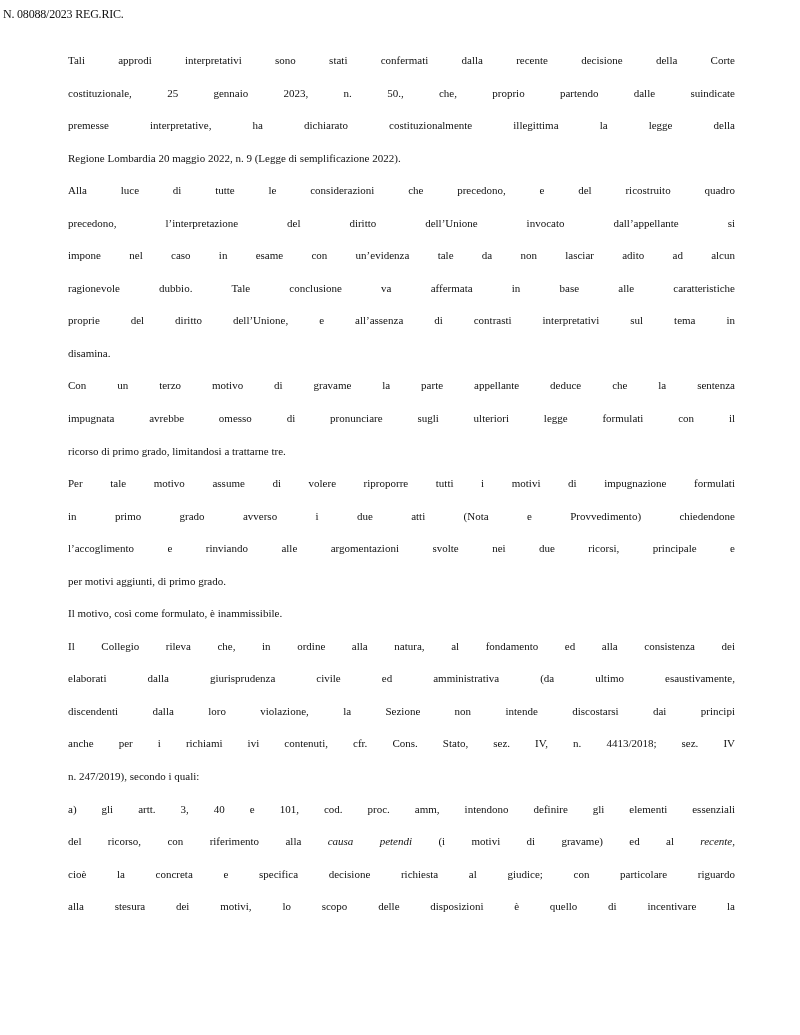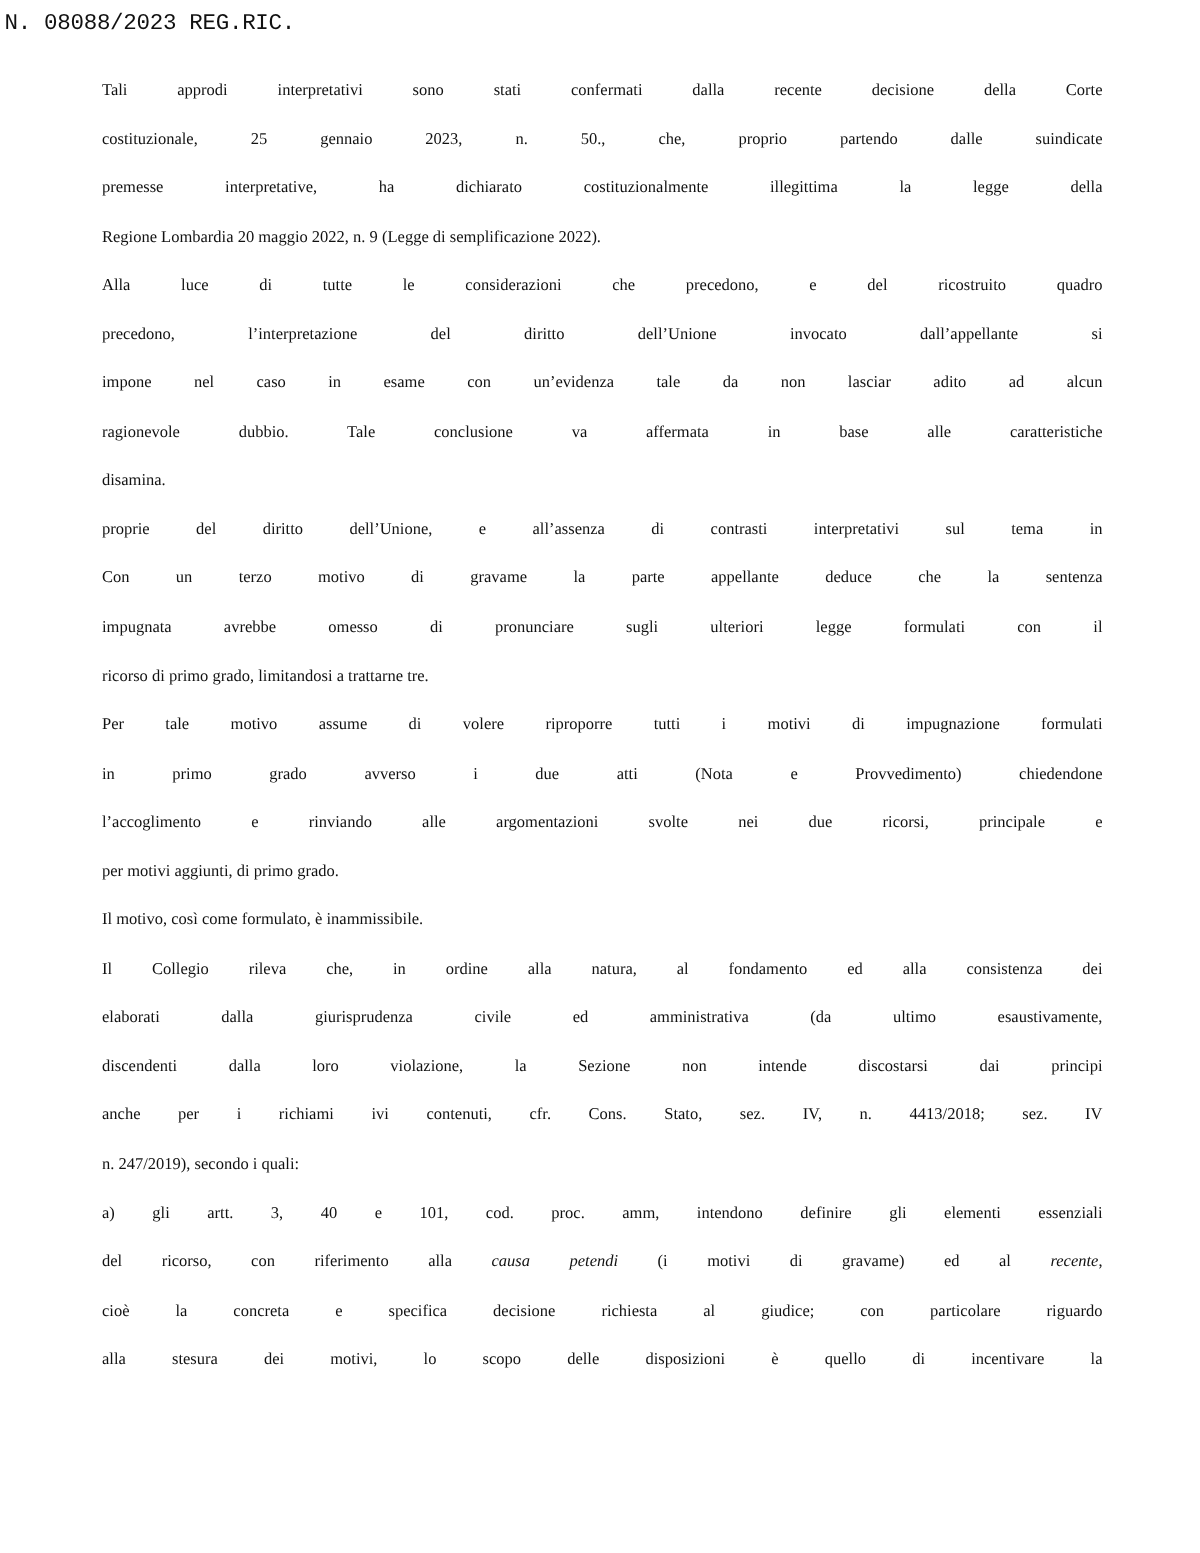--- a/index.html
+++ b/index.html
@@ -11,22 +11,22 @@
       width: 800px;
       height: 1035px;
       position: relative;
       overflow: hidden;
       color: #000000;
     }
     .doc-header {
       position: absolute;
       left: 3px;
       top: 7px;
-      font-family: Liberation Mono, monospace;
-      font-size: 15px;
+      font-family: Liberation Serif, serif;
+      font-size: 12px;
       letter-spacing: -0.2px;
       color: #111;
       white-space: nowrap;
     }
     .doc-body {
       position: absolute;
       left: 68px;
       top: 44px;
       width: 667px;
       font-family: "Liberation Serif", serif;
@@ -67,22 +67,22 @@
     <span class="line">costituzionale, 25 gennaio 2023, n. 50., che, proprio partendo dalle suindicate</span>
     <span class="line">premesse interpretative, ha dichiarato costituzionalmente illegittima la legge della</span>
     <span class="line last">Regione Lombardia 20 maggio 2022, n. 9 (Legge di semplificazione 2022).</span>
   </div>
 
   <div class="para">
     <span class="line">Alla luce di tutte le considerazioni che precedono, e del ricostruito quadro</span>
     <span class="line">precedono, l’interpretazione del diritto dell’Unione invocato dall’appellante si</span>
     <span class="line">impone nel caso in esame con un’evidenza tale da non lasciar adito ad alcun</span>
     <span class="line">ragionevole dubbio. Tale conclusione va affermata in base alle caratteristiche</span>
+    <span class="line">proprie del diritto dell’Unione, e all’assenza di contrasti interpretativi sul tema in</span>
     <span class="line last">disamina.</span>
-    <span class="line">proprie del diritto dell’Unione, e all’assenza di contrasti interpretativi sul tema in</span>
   </div>
 
   <div class="para">
     <span class="line">Con un terzo motivo di gravame la parte appellante deduce che la sentenza</span>
     <span class="line">impugnata avrebbe omesso di pronunciare sugli ulteriori legge formulati con il</span>
     <span class="line last">ricorso di primo grado, limitandosi a trattarne tre.</span>
   </div>
 
   <div class="para">
     <span class="line">Per tale motivo assume di volere riproporre tutti i motivi di impugnazione formulati</span>

